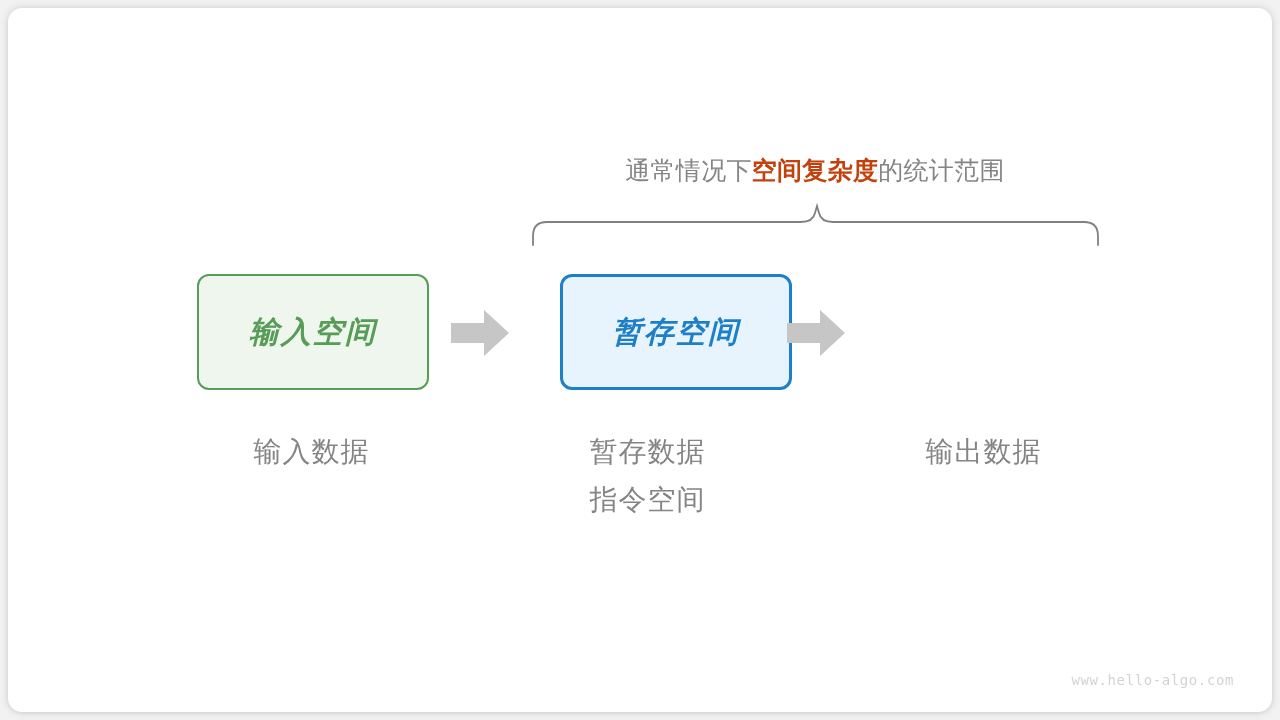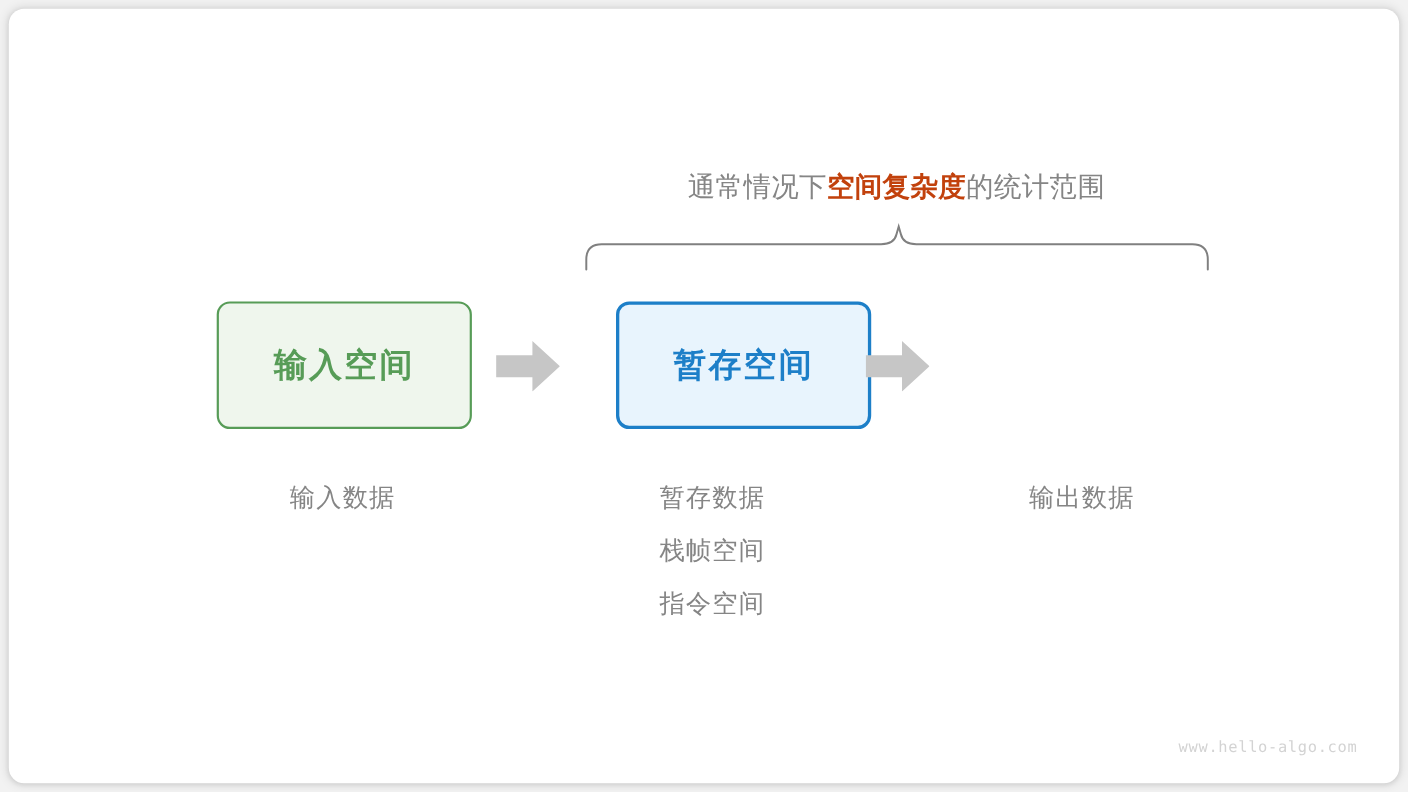--- a/index.html
+++ b/index.html
@@ -72,20 +72,21 @@
     width: 232px;
     height: 116px;
     box-sizing: border-box;
     border-radius: 12px;
     display: flex;
     align-items: center;
     justify-content: center;
     font-size: 30px;
     font-weight: 700;
     letter-spacing: 2px;
+    font-style: italic;
   }
   #box-input {
     left: 189px;
     background: #eff6ed;
     border: 2px solid #579c57;
     color: #579c57;
   }
   #box-temp {
     left: 552px;
     background: #e8f4fd;
@@ -109,21 +110,21 @@
   #arrow-1 { left: 443px; }
   #arrow-2 { left: 779px; }
 
   
   .caption-col {
     position: absolute;
     top: 420px;
     width: 229px;
     text-align: center;
     color: #858585;
-    font-size: 23px;
+    font-size: 28px;
     line-height: 48px;
     letter-spacing: 1px;
   }
   #cap-input  { left: 189px; }
   #cap-temp   { left: 525px; }
   #cap-output { left: 861px; }
 
   
   #watermark {
     position: absolute;
@@ -174,21 +175,20 @@
       <polygon points="0,13 33,13 33,0 58,23 33,46 33,33 0,33" fill="#c6c6c6"></polygon>
     </svg>
 
 
     <div class="caption-col" id="cap-input">
       <div>输入数据</div>
     </div>
 
     <div class="caption-col" id="cap-temp">
       <div>暂存数据</div>
-      <div>栈帧空间</div>
       <div>指令空间</div>
     </div>
 
     <div class="caption-col" id="cap-output">
       <div>输出数据</div>
     </div>
 
     <div id="watermark">www.hello-algo.com</div>
 
   </div>

